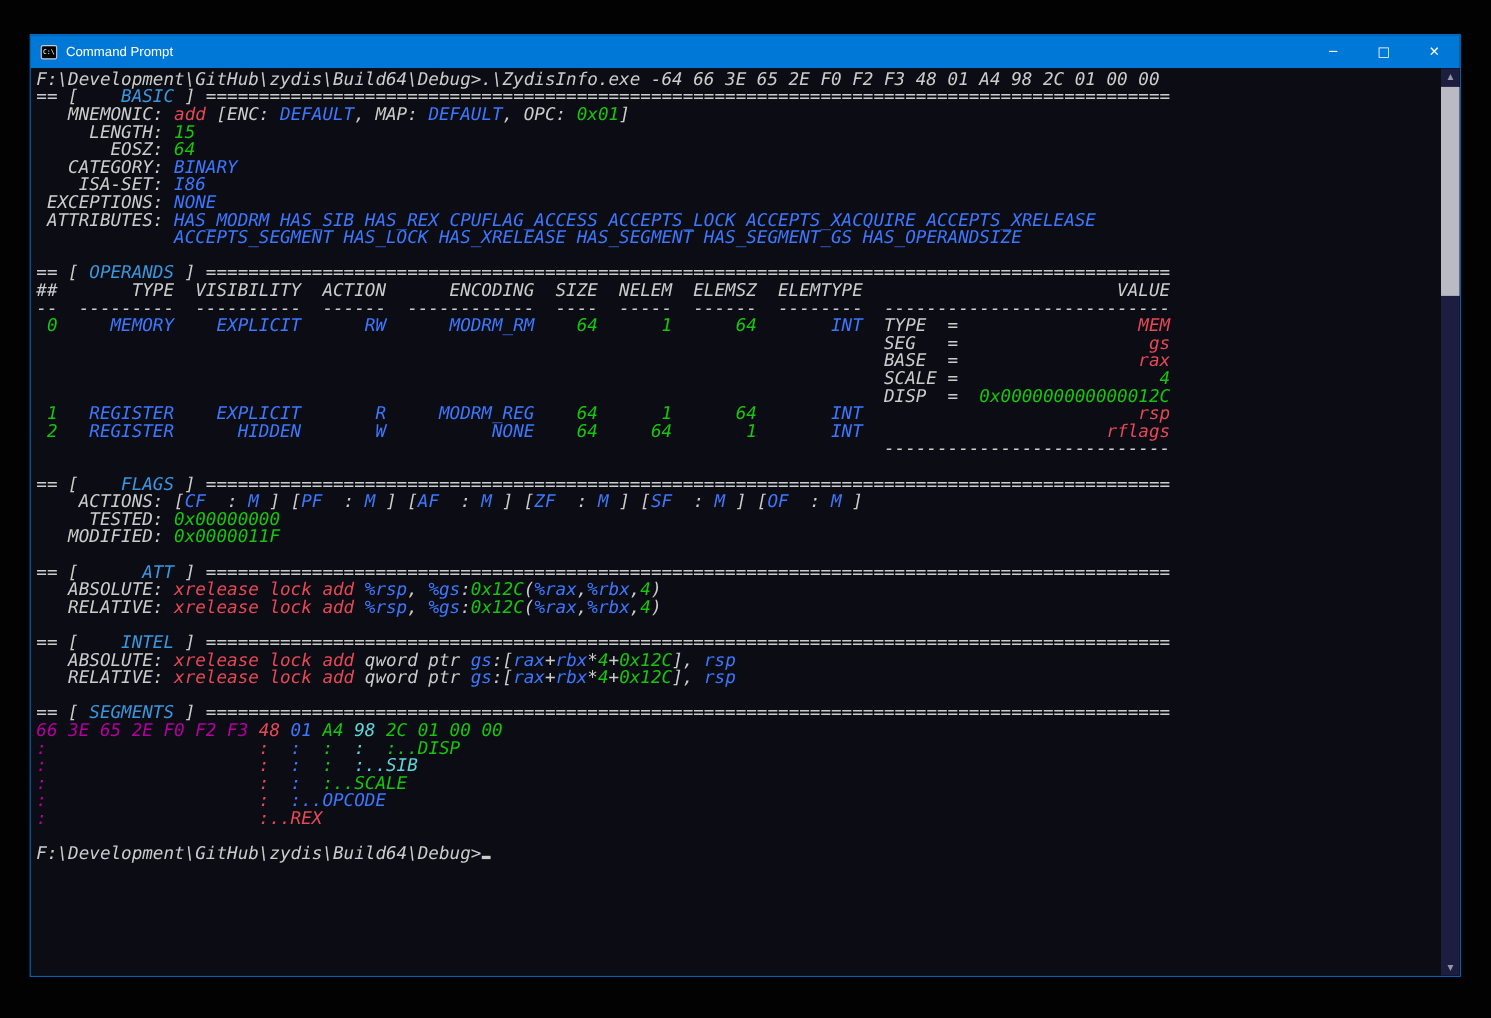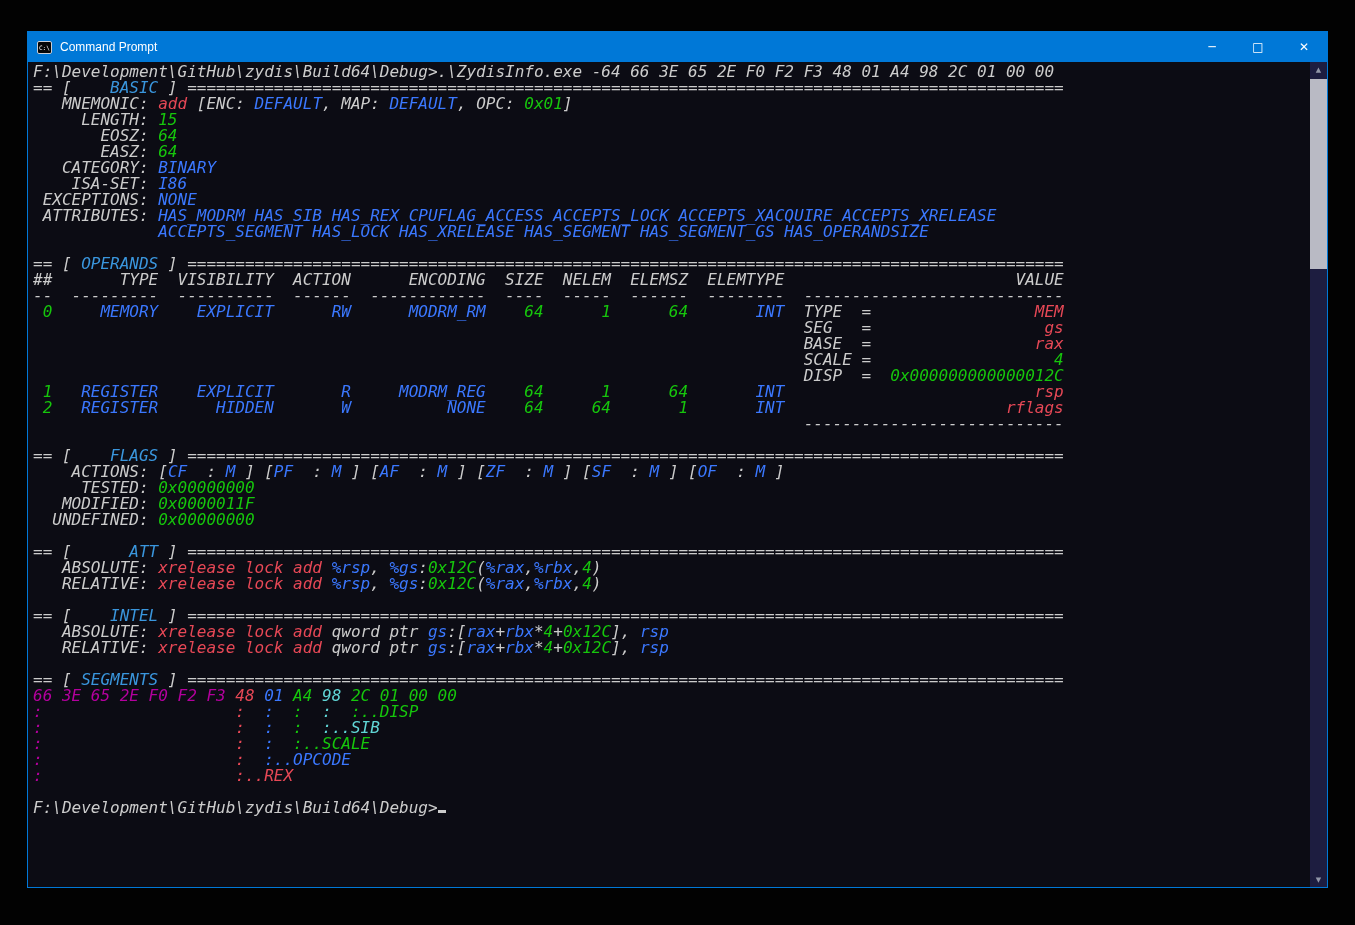--- a/index.html
+++ b/index.html
@@ -77,21 +77,20 @@
         </div>
       </div>
     </div>
     <div class="console">
       <div class="term">
           <div class="term-line"><span class="c-fg">F:\Development\GitHub\zydis\Build64\Debug&gt;.\ZydisInfo.exe -64 66 3E 65 2E F0 F2 F3 48 01 A4 98 2C 01 00 00</span></div>
           <div class="term-line"><span class="c-fg">== [ </span><span class="c-sec">   BASIC</span><span class="c-fg"> ] </span><span class="c-fg">===========================================================================================</span></div>
           <div class="term-line"><span class="c-fg">   MNEMONIC: </span><span class="c-red">add</span><span class="c-fg"> [ENC: </span><span class="c-blu">DEFAULT</span><span class="c-fg">, MAP: </span><span class="c-blu">DEFAULT</span><span class="c-fg">, OPC: </span><span class="c-grn">0x01</span><span class="c-fg">]</span></div>
           <div class="term-line"><span class="c-fg">     LENGTH: </span><span class="c-grn">15</span></div>
           <div class="term-line"><span class="c-fg">       EOSZ: </span><span class="c-grn">64</span></div>
-          <div class="term-line"><span class="c-fg">       EASZ: </span><span class="c-grn">64</span></div>
           <div class="term-line"><span class="c-fg">   CATEGORY: </span><span class="c-blu">BINARY</span></div>
           <div class="term-line"><span class="c-fg">    ISA-SET: </span><span class="c-blu">I86</span></div>
           <div class="term-line"><span class="c-fg"> EXCEPTIONS: </span><span class="c-blu">NONE</span></div>
           <div class="term-line"><span class="c-fg"> ATTRIBUTES: </span><span class="c-blu">HAS_MODRM HAS_SIB HAS_REX CPUFLAG_ACCESS ACCEPTS_LOCK ACCEPTS_XACQUIRE ACCEPTS_XRELEASE</span></div>
           <div class="term-line"><span class="c-fg">             </span><span class="c-blu">ACCEPTS_SEGMENT HAS_LOCK HAS_XRELEASE HAS_SEGMENT HAS_SEGMENT_GS HAS_OPERANDSIZE</span></div>
           <div class="term-line"></div>
           <div class="term-line"><span class="c-fg">== [ </span><span class="c-sec">OPERANDS</span><span class="c-fg"> ] </span><span class="c-fg">===========================================================================================</span></div>
           <div class="term-line"><span class="c-fg">##       TYPE  VISIBILITY  ACTION      ENCODING  SIZE  NELEM  ELEMSZ  ELEMTYPE</span><span class="c-fg">                        </span><span class="c-fg">VALUE</span></div>
           <div class="term-line"><span class="c-fg">--  ---------  ----------  ------  ------------  ----  -----  ------  --------  </span><span class="c-fg">---------------------------</span></div>
           <div class="term-line"><span class="c-grn"> 0</span><span class="c-fg">  </span><span class="c-blu">   MEMORY</span><span class="c-fg">  </span><span class="c-blu">  EXPLICIT</span><span class="c-fg">  </span><span class="c-blu">    RW</span><span class="c-fg">  </span><span class="c-blu">    MODRM_RM</span><span class="c-fg">  </span><span class="c-grn">  64</span><span class="c-fg">  </span><span class="c-grn">    1</span><span class="c-fg">  </span><span class="c-grn">    64</span><span class="c-fg">  </span><span class="c-blu">     INT</span><span class="c-fg">  TYPE  =</span><span class="c-fg">                 </span><span class="c-red">MEM</span></div>
@@ -100,21 +99,20 @@
           <div class="term-line"><span class="c-fg">                                                                                </span><span class="c-fg">SCALE =</span><span class="c-fg">                   </span><span class="c-grn">4</span></div>
           <div class="term-line"><span class="c-fg">                                                                                </span><span class="c-fg">DISP  =  </span><span class="c-grn">0x000000000000012C</span></div>
           <div class="term-line"><span class="c-grn"> 1</span><span class="c-fg">  </span><span class="c-blu"> REGISTER</span><span class="c-fg">  </span><span class="c-blu">  EXPLICIT</span><span class="c-fg">  </span><span class="c-blu">     R</span><span class="c-fg">  </span><span class="c-blu">   MODRM_REG</span><span class="c-fg">  </span><span class="c-grn">  64</span><span class="c-fg">  </span><span class="c-grn">    1</span><span class="c-fg">  </span><span class="c-grn">    64</span><span class="c-fg">  </span><span class="c-blu">     INT</span><span class="c-fg">                          </span><span class="c-red">rsp</span></div>
           <div class="term-line"><span class="c-grn"> 2</span><span class="c-fg">  </span><span class="c-blu"> REGISTER</span><span class="c-fg">  </span><span class="c-blu">    HIDDEN</span><span class="c-fg">  </span><span class="c-blu">     W</span><span class="c-fg">  </span><span class="c-blu">        NONE</span><span class="c-fg">  </span><span class="c-grn">  64</span><span class="c-fg">  </span><span class="c-grn">   64</span><span class="c-fg">  </span><span class="c-grn">     1</span><span class="c-fg">  </span><span class="c-blu">     INT</span><span class="c-fg">                       </span><span class="c-red">rflags</span></div>
           <div class="term-line"><span class="c-fg">                                                                                </span><span class="c-fg">---------------------------</span></div>
           <div class="term-line"></div>
           <div class="term-line"><span class="c-fg">== [ </span><span class="c-sec">   FLAGS</span><span class="c-fg"> ] </span><span class="c-fg">===========================================================================================</span></div>
           <div class="term-line"><span class="c-fg">    ACTIONS: </span><span class="c-fg">[</span><span class="c-blu">CF</span><span class="c-fg">  : </span><span class="c-blu">M</span><span class="c-fg"> ] [</span><span class="c-blu">PF</span><span class="c-fg">  : </span><span class="c-blu">M</span><span class="c-fg"> ] [</span><span class="c-blu">AF</span><span class="c-fg">  : </span><span class="c-blu">M</span><span class="c-fg"> ] [</span><span class="c-blu">ZF</span><span class="c-fg">  : </span><span class="c-blu">M</span><span class="c-fg"> ] [</span><span class="c-blu">SF</span><span class="c-fg">  : </span><span class="c-blu">M</span><span class="c-fg"> ] [</span><span class="c-blu">OF</span><span class="c-fg">  : </span><span class="c-blu">M</span><span class="c-fg"> ]</span></div>
           <div class="term-line"><span class="c-fg">     TESTED: </span><span class="c-grn">0x00000000</span></div>
           <div class="term-line"><span class="c-fg">   MODIFIED: </span><span class="c-grn">0x0000011F</span></div>
-          <div class="term-line"><span class="c-fg">  UNDEFINED: </span><span class="c-grn">0x00000000</span></div>
           <div class="term-line"></div>
           <div class="term-line"><span class="c-fg">== [ </span><span class="c-sec">     ATT</span><span class="c-fg"> ] </span><span class="c-fg">===========================================================================================</span></div>
           <div class="term-line"><span class="c-fg">   ABSOLUTE: </span><span class="c-red">xrelease lock add</span><span class="c-fg"> </span><span class="c-blu">%rsp</span><span class="c-fg">, </span><span class="c-blu">%gs</span><span class="c-fg">:</span><span class="c-grn">0x12C</span><span class="c-fg">(</span><span class="c-blu">%rax</span><span class="c-fg">,</span><span class="c-blu">%rbx</span><span class="c-fg">,</span><span class="c-grn">4</span><span class="c-fg">)</span></div>
           <div class="term-line"><span class="c-fg">   RELATIVE: </span><span class="c-red">xrelease lock add</span><span class="c-fg"> </span><span class="c-blu">%rsp</span><span class="c-fg">, </span><span class="c-blu">%gs</span><span class="c-fg">:</span><span class="c-grn">0x12C</span><span class="c-fg">(</span><span class="c-blu">%rax</span><span class="c-fg">,</span><span class="c-blu">%rbx</span><span class="c-fg">,</span><span class="c-grn">4</span><span class="c-fg">)</span></div>
           <div class="term-line"></div>
           <div class="term-line"><span class="c-fg">== [ </span><span class="c-sec">   INTEL</span><span class="c-fg"> ] </span><span class="c-fg">===========================================================================================</span></div>
           <div class="term-line"><span class="c-fg">   ABSOLUTE: </span><span class="c-red">xrelease lock add</span><span class="c-fg"> qword ptr </span><span class="c-blu">gs</span><span class="c-fg">:[</span><span class="c-blu">rax</span><span class="c-fg">+</span><span class="c-blu">rbx</span><span class="c-fg">*</span><span class="c-grn">4</span><span class="c-fg">+</span><span class="c-grn">0x12C</span><span class="c-fg">], </span><span class="c-blu">rsp</span></div>
           <div class="term-line"><span class="c-fg">   RELATIVE: </span><span class="c-red">xrelease lock add</span><span class="c-fg"> qword ptr </span><span class="c-blu">gs</span><span class="c-fg">:[</span><span class="c-blu">rax</span><span class="c-fg">+</span><span class="c-blu">rbx</span><span class="c-fg">*</span><span class="c-grn">4</span><span class="c-fg">+</span><span class="c-grn">0x12C</span><span class="c-fg">], </span><span class="c-blu">rsp</span></div>
           <div class="term-line"></div>
           <div class="term-line"><span class="c-fg">== [ </span><span class="c-sec">SEGMENTS</span><span class="c-fg"> ] </span><span class="c-fg">===========================================================================================</span></div>

